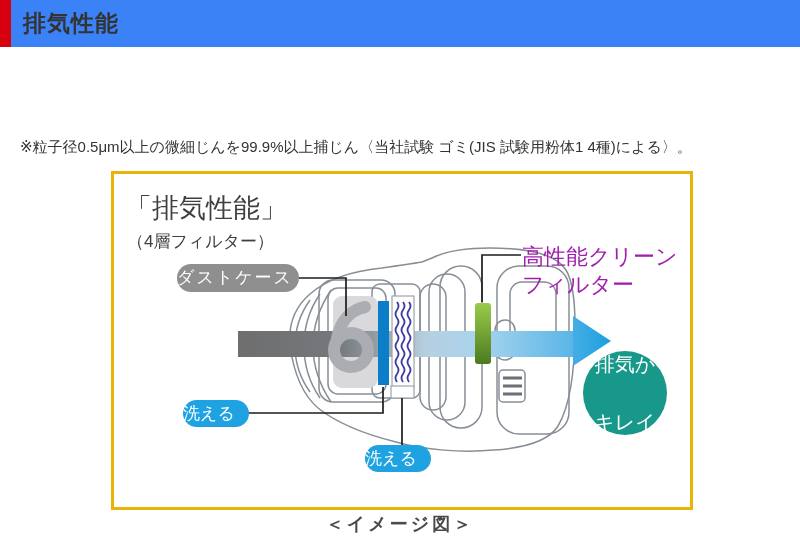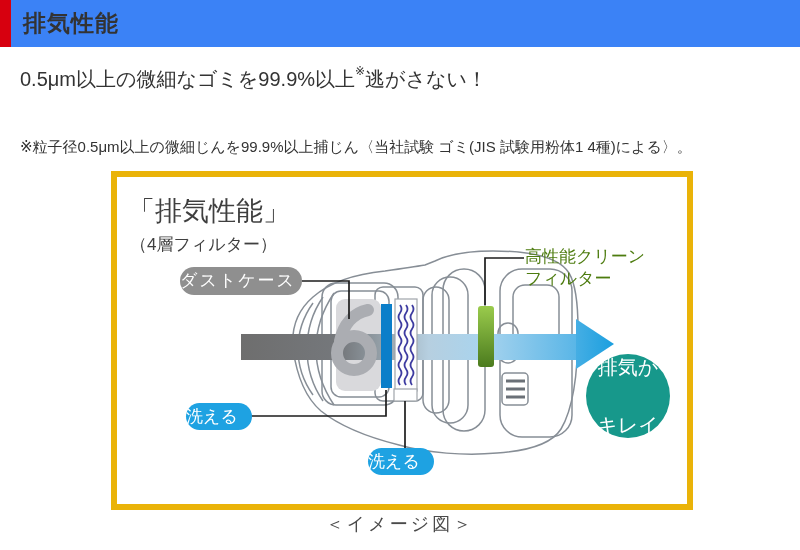--- a/index.html
+++ b/index.html
@@ -14,56 +14,55 @@
     font-size:23px; font-weight:bold; color:#333; letter-spacing:1px; }
 
   
   .claim { position:absolute; left:20px; top:66px; font-size:20px; color:#333; }
   .claim sup { font-size:12px; vertical-align:top; position:relative; top:-2px; }
   .disclaimer { position:absolute; left:20px; top:110px; width:755px;
     font-size:15px; line-height:1.5; color:#333;margin-top:26px; }
 
   
   .frame { position:absolute; left:111px; top:171px; width:582px; height:339px;
-    border:6px solid #eab308; background:#fff; }
+    border:3px solid #eab308; background:#fff; }
   .d-title { position:absolute; left:11px; top:16px; font-size:27px; color:#3f3f3f; }
   .d-sub { position:absolute; left:13px; top:56px; font-size:17px; color:#3f3f3f; }
 
   .pill { position:absolute; color:#fff; text-align:left; font-size:17px; }
   .pill-dust { left:63px; top:90px; width:122px; height:28px; line-height:28px;
     border-radius:14px; background:#8f8f8f; letter-spacing:2px; }
   .pill-wash { width:66px; height:27px; line-height:27px; border-radius:14px; background:#1ea2e2; }
   .pill-wash1 { left:69px; top:226px; }
   .pill-wash2 { left:251px; top:271px; }
 
-  .lbl { position:absolute; font-size:17px; line-height:1.28; color:#4d7c0f; }
+  .lbl { position:absolute; font-size:22px; line-height:1.28; color:#a21caf; }
   .lbl-clean { left:408px; top:69px; }
   .lbl-mesh { left:53px; top:258px; line-height:1.4; }
   .lbl-hepa { left:321px; top:273px; line-height:1.22; }
 
   .exhaust-circle { position:absolute; left:469px; top:177px; width:84px; height:84px;
     border-radius:50%; background:#17988b; color:#fff; display:flex; flex-direction:column;
     align-items:center; justify-content:center; font-size:20px; line-height:1.35;gap:31px; }
 
   .svg-layer { position:absolute; left:0; top:0; width:582px; height:339px; }
 
   .caption { position:absolute; left:0; top:512px; width:800px; text-align:center;
-    font-size:18px; color:#4a4a4a; letter-spacing:3px; }
+    font-size:18px; color:#4a4a4a; letter-spacing:3px;font-weight:bold; }
 </style>
 </head>
 <body>
 
 <div class="stage">
 
   <div class="hdr">
     <div class="hdr-accent"></div>
     <div class="hdr-title">排気性能</div>
   </div>
 
-  <div class="claim"><span>0.5μm以上の微細なゴミを99.9%以上</span><sup>※</sup><span>逃がさない！</span></div>
 
   <div class="disclaimer">※粒子径0.5μm以上の微細じんを99.9%以上捕じん〈当社試験 ゴミ(JIS 試験用粉体1 4種)による〉。</div>
 
   <div class="frame">
 
     <svg class="svg-layer" viewBox="0 0 582 339">
       <defs>
         <linearGradient id="flow" x1="0" y1="0" x2="1" y2="0">
           <stop offset="0" stop-color="#6e6e6e"></stop>
           <stop offset="0.30" stop-color="#75787c"></stop>

